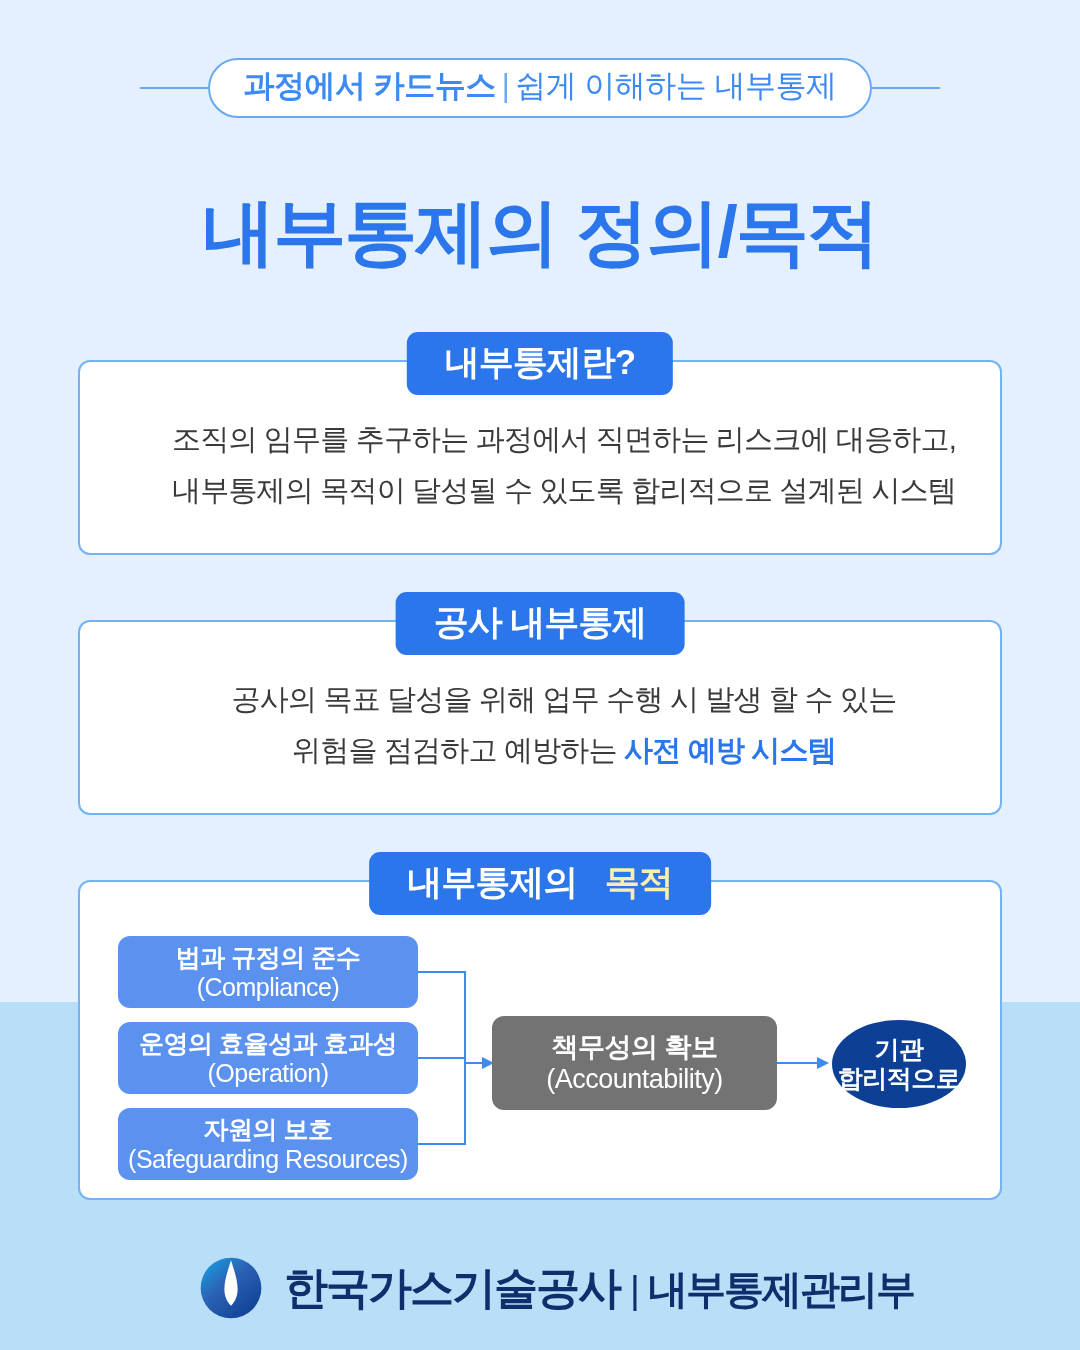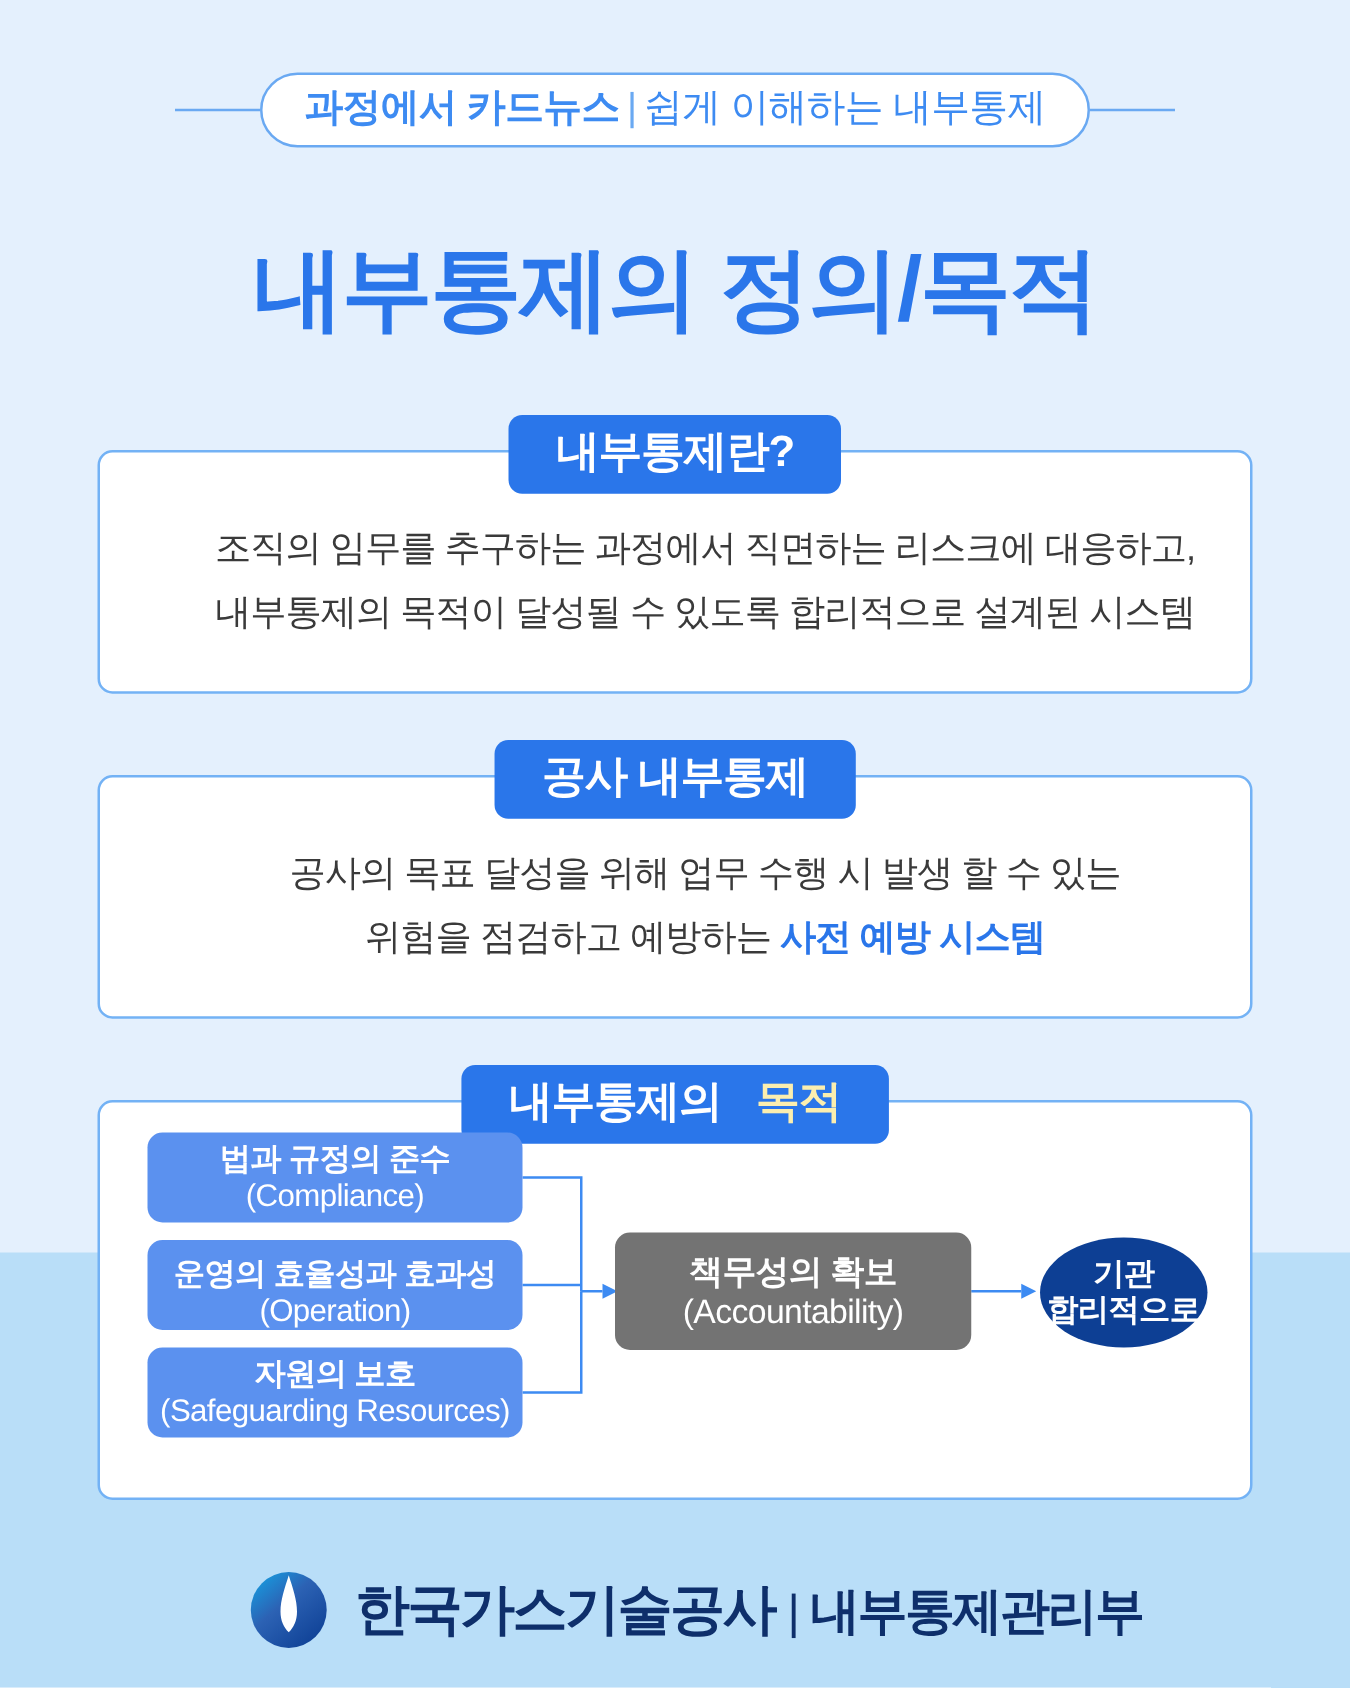--- a/index.html
+++ b/index.html
@@ -154,21 +154,21 @@
   #sec2 .body-text { top: 52px; }
   .body-text .strong-blue {
     color: #2a76ea;
     font-weight: bold;
   }
 
   
   .diagram {
     position: absolute;
     left: 30px;
-    top: 24px;
+    top: 54px;
     width: 864px;
     height: 260px;
   }
   .flow-box {
     position: absolute;
     box-sizing: border-box;
     display: flex;
     flex-direction: column;
     align-items: center;
     justify-content: center;
@@ -186,21 +186,21 @@
     font-size: 25px;
   }
   .box-left {
     left: 8px;
     width: 300px;
     height: 72px;
     background: #5b91ef;
     border-radius: 12px;
   }
   #bx-compliance { top: 0px; }
-  #bx-operation  { top: 86px; justify-content: flex-end; }
+  #bx-operation  { top: 86px; }
   #bx-safeguard  { top: 172px; }
 
   #bx-accountability {
     left: 382px;
     top: 80px;
     width: 285px;
     height: 94px;
     background: #737373;
     border-radius: 12px;
   }

